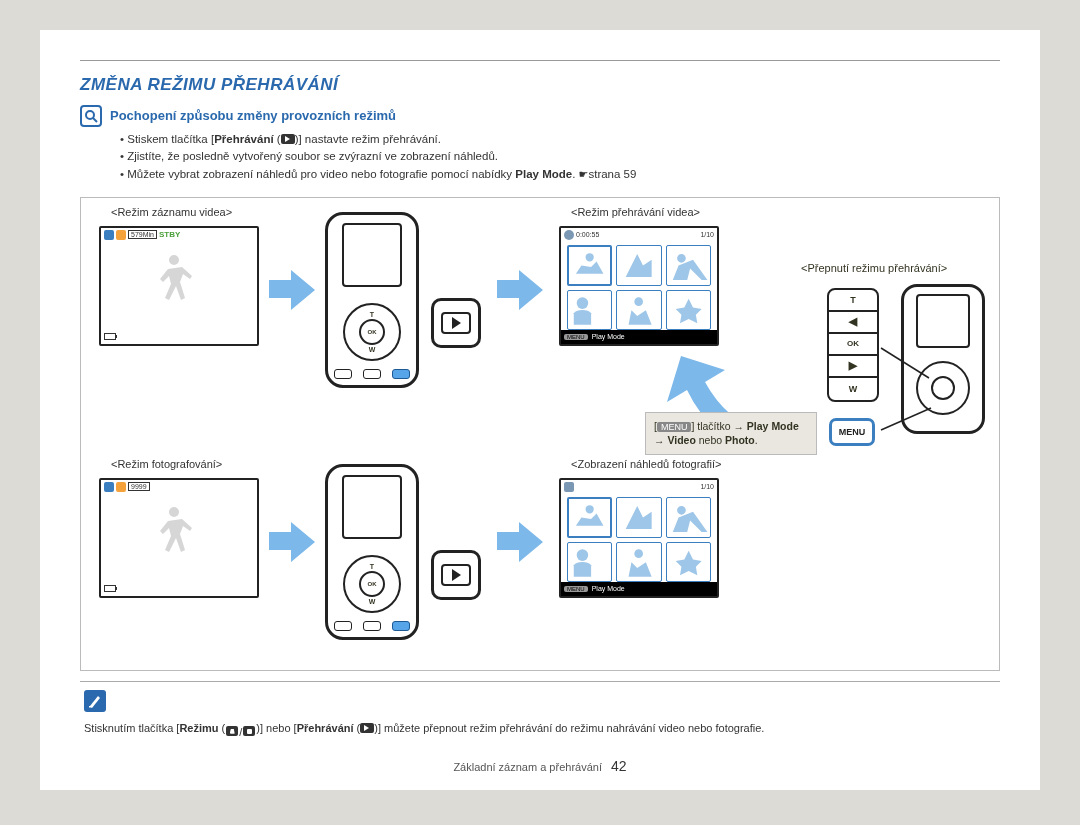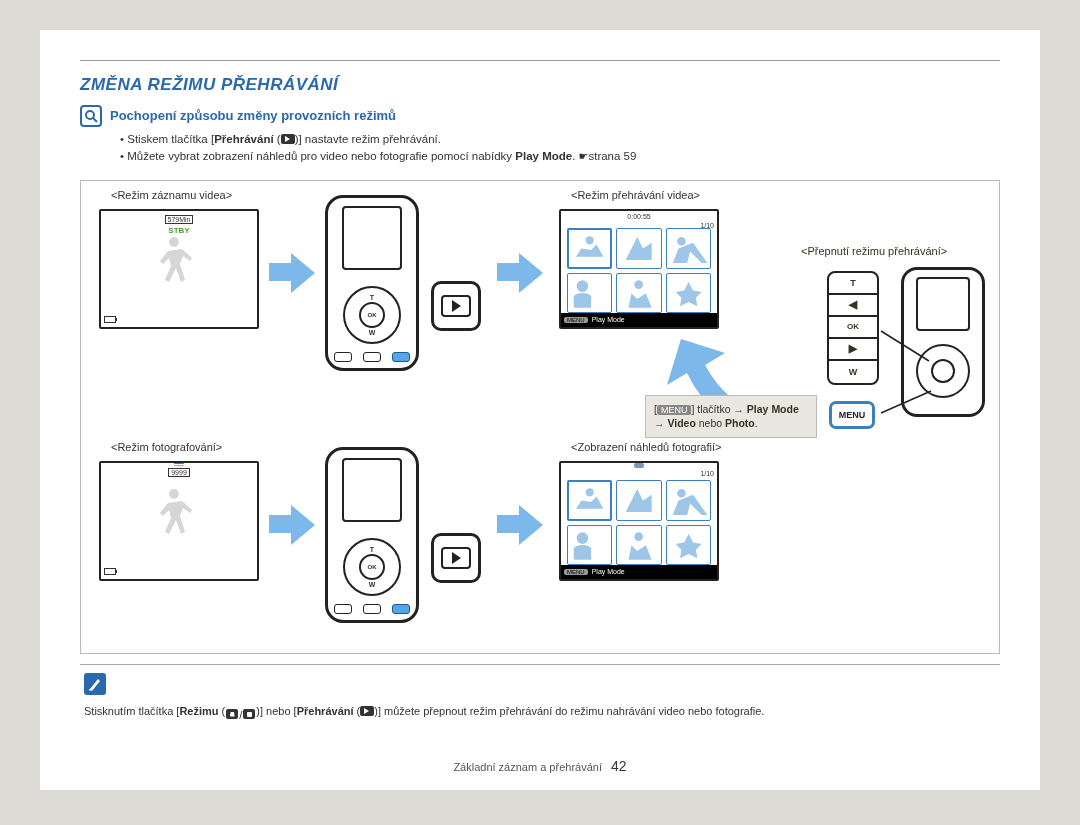--- a/index.html
+++ b/index.html
@@ -54,21 +54,21 @@
   }
   .hand-icon { font-size:11px;}
 
   .diagram-box {
     border:1px solid #bbb; margin-top:14px; height:474px; position:relative; background:#fff;
   }
   .lcd {
     position:absolute; width:160px; height:120px; border:2px solid #222; background:#fff;
     border-radius:2px; overflow:hidden;
   }
-  .lcd-topbar { height:14px; display:flex; align-items:center; gap:2px; padding:0 3px; font-size:7px; color:#333;flex-direction:column;}
+  .lcd-topbar { height:14px; display:flex; align-items:center; gap:2px; padding:0 3px; font-size:7px; color:#333;}
   .lcd-topbar .sq { width:10px; height:10px; border-radius:2px;}
   .lcd-body { position:relative; height:88px;}
   .silhouette { position:absolute; left:34%; top:10%; width:40px; height:60px; }
   .silhouette svg { width:100%; height:100%;}
   .lcd-bottom { height:14px; background:#fff; display:flex; align-items:center; padding:0 3px; font-size:7px; color:#333;}
   .batt { width:12px; height:7px; border:1px solid #333; position:relative;}
   .batt::after{content:"";position:absolute;right:-2px;top:1px;width:1px;height:3px;background:#333;}
   .lcd-thumb .lcd-body { display:grid; grid-template-columns:repeat(3,1fr); grid-template-rows:repeat(2,1fr); gap:4px; padding:3px 6px; height:88px;}
   .th { border:1px solid #3b7fc1; border-radius:2px; position:relative;}
   .th.first { border:2px solid #3b7fc1;}
@@ -177,20 +177,21 @@
           <line x1="9" y1="9" x2="13" y2="13" stroke="#2a69ad" stroke-width="2"></line>
         </svg>
     </span>
     <span class="sub-heading">Pochopení způsobu změny provozních režimů</span>
   </div>
 
   <ul class="bullets">
     <li>
       <span>Stiskem tlačítka [</span><b>Přehrávání</b><span> (</span><span class="play-smallicon"></span><span>)] nastavte režim přehrávání.</span>
     </li>
+    <li>Zjistíte, že posledně vytvořený soubor se zvýrazní ve zobrazení náhledů.</li>
     <li>
       <span>Můžete vybrat zobrazení náhledů pro video nebo fotografie pomocí nabídky </span><b>Play Mode</b><span>. </span><span class="hand-icon">☛</span><span>strana 59</span>
     </li>
   </ul>
 
   <div class="diagram-box">
 
     <div class="label-over" style="left:30px; top:8px;">&lt;Režim záznamu videa&gt;</div>
     <div class="label-over" style="left:490px; top:8px;">&lt;Režim přehrávání videa&gt;</div>
 

